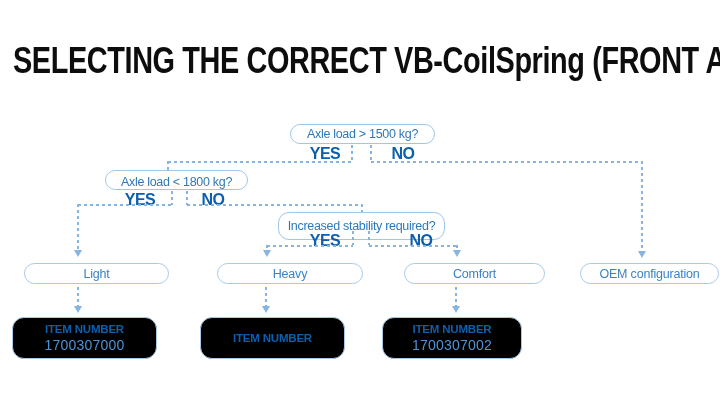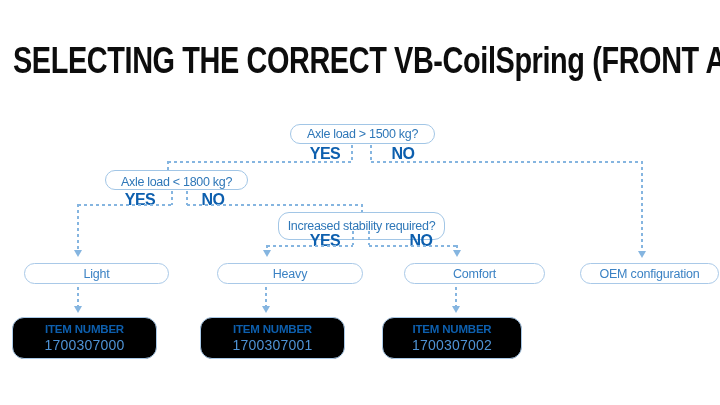--- a/index.html
+++ b/index.html
@@ -107,20 +107,19 @@
   <div class="arrow" style="left:261.5px;top:306px;"></div>
   <div class="vline" style="left:455px;top:287px;height:19px;"></div>
   <div class="arrow" style="left:451.5px;top:306px;"></div>
 
   <div class="item" style="left:12px;top:317px;width:145px;height:42px;">
     <div class="item-label">ITEM NUMBER</div>
     <div class="item-number">1700307000</div>
   </div>
   <div class="item" style="left:200px;top:317px;width:145px;height:42px;">
     <div class="item-label">ITEM NUMBER</div>
-    <div class="item-number">1700307001</div>
   </div>
   <div class="item" style="left:382px;top:317px;width:140px;height:42px;">
     <div class="item-label">ITEM NUMBER</div>
     <div class="item-number">1700307002</div>
   </div>
 
 </div>
 
 </body></html>

